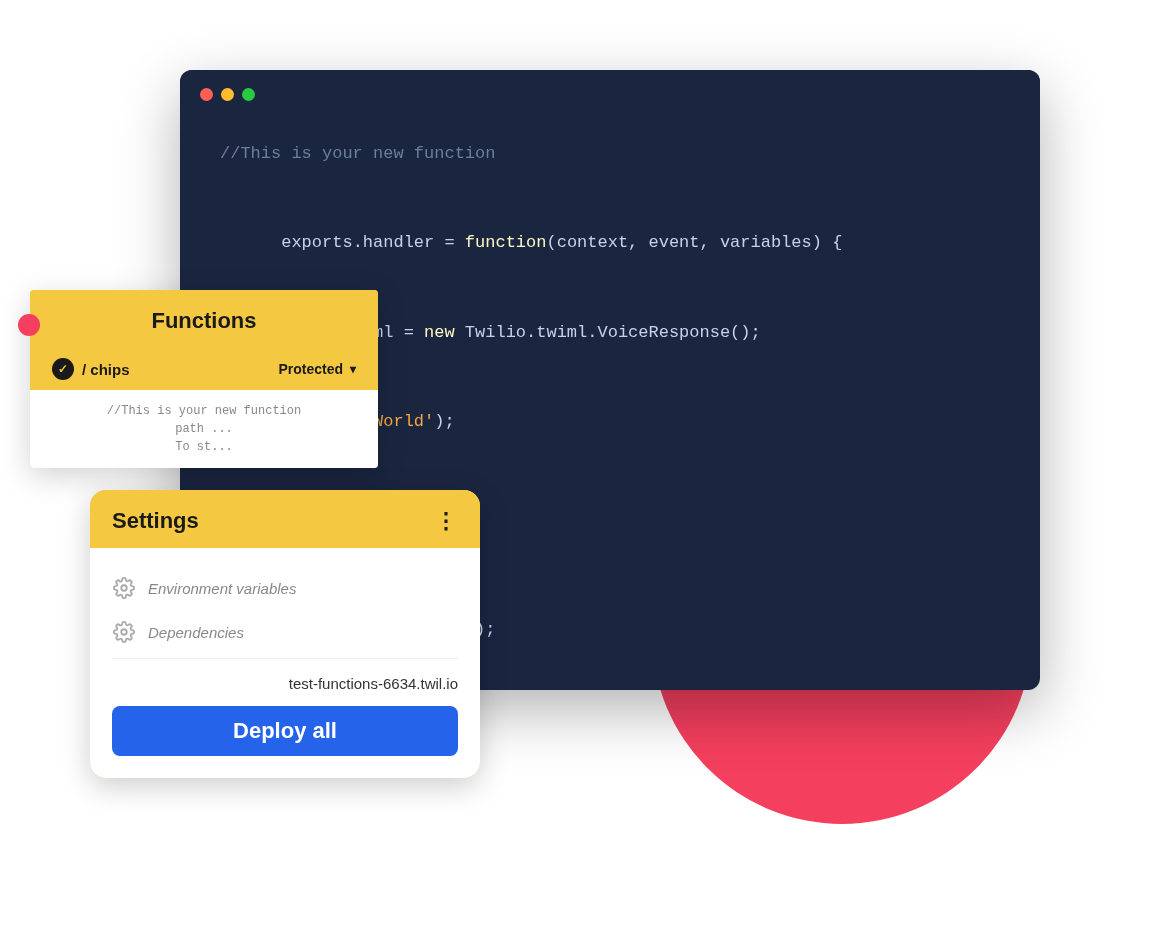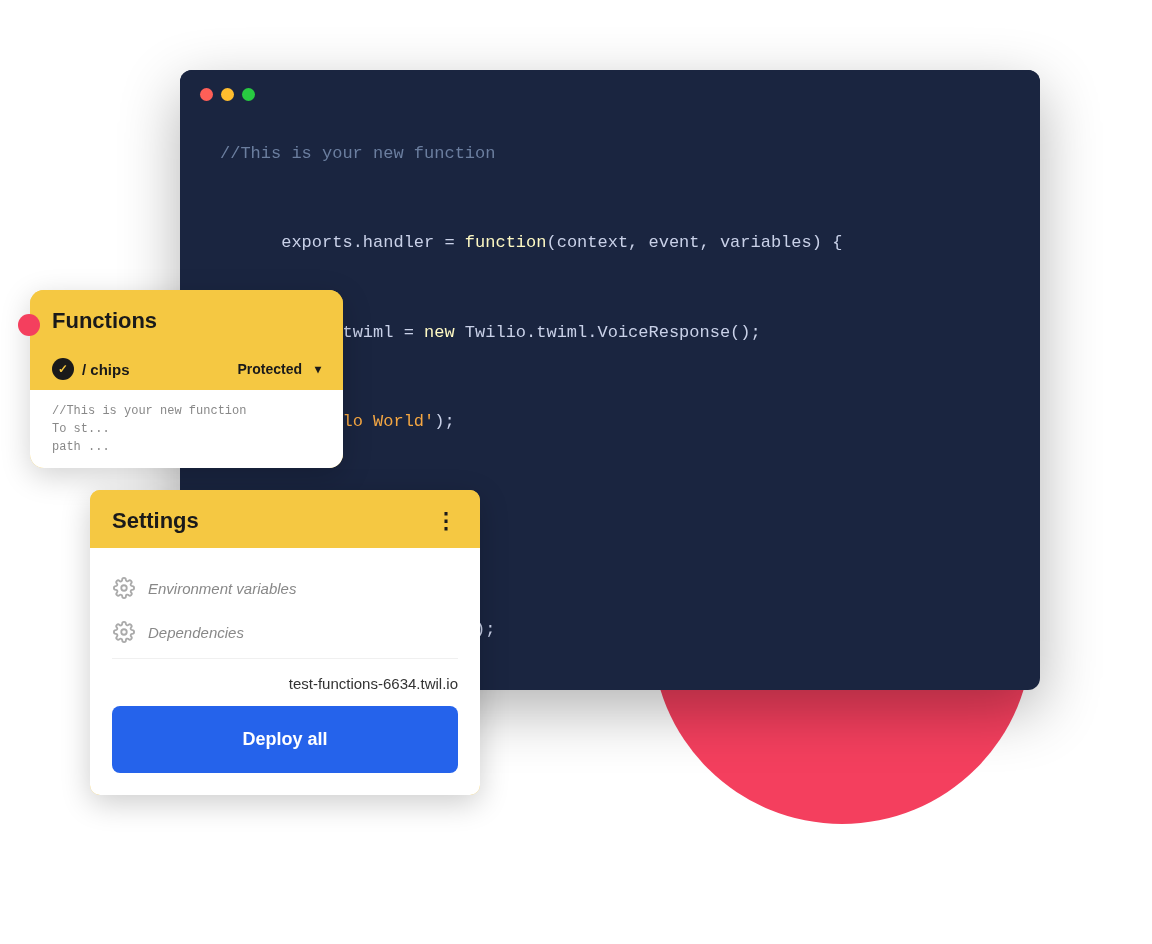--- a/index.html
+++ b/index.html
@@ -74,26 +74,27 @@
     .code-comment { color: #6b7e9f; }
     .code-keyword { color: #fef9c3; }
     .code-string { color: #f5a742; }
     .code-plain { color: #c9d1e8; text-align: center; }
 
     
     .functions-panel {
       position: absolute;
       top: 290px;
       left: 30px;
-      width: 313px;
-      background: #f5c842;
-      border-radius: 14px;
+      width: 348px;
+      background: #f5c842;
+      border-radius: 4px;
       z-index: 3;
       box-shadow: 0 8px 30px rgba(0,0,0,0.18);
       overflow: hidden;
+      text-align: center;
     }
 
     .functions-header {
       padding: 18px 22px 14px;
       background: #f5c842;
     }
 
     .functions-title {
       font-size: 22px;
       font-weight: 800;
@@ -125,21 +126,21 @@
       display: flex;
       align-items: center;
       justify-content: center;
       color: #f5c842;
       font-size: 12px;
     }
 
     .protected-badge {
       display: flex;
       align-items: center;
-      gap: 13px;
+      gap: 7px;
       font-size: 14px;
       font-weight: 600;
       color: #1a1a1a;
     }
 
     .functions-code-preview {
       background: #ffffff;
       padding: 12px 22px;
       font-family: 'Courier New', monospace;
       font-size: 12px;
@@ -147,21 +148,21 @@
       line-height: 1.5;
     }
 
     
     .settings-panel {
       position: absolute;
       top: 490px;
       left: 90px;
       width: 390px;
       background: #f5c842;
-      border-radius: 10px;
+      border-radius: 16px;
       z-index: 4;
       box-shadow: 0 8px 30px rgba(0,0,0,0.2);
       overflow: hidden;
     }
 
     .settings-header {
       display: flex;
       align-items: center;
       justify-content: space-between;
       padding: 18px 22px 14px;
@@ -223,24 +224,24 @@
       text-align: right;
       font-size: 15px;
       color: #333;
       font-weight: 500;
       padding: 12px 0 10px;
     }
 
     .deploy-button {
       display: block;
       width: 100%;
-      padding: 23px;
+      padding: 12px;
       background: #2563eb;
       color: #ffffff;
-      font-size: 18px;
+      font-size: 22px;
       font-weight: 700;
       border: none;
       border-radius: 8px;
       cursor: pointer;
       margin-top: 4px;
       margin-bottom: 4px;
       text-align: center;
     }
 
     
@@ -313,22 +314,22 @@
       <div class="check-circle">✓</div>
       <span>/ chips</span>
     </div>
     <div class="protected-badge">
       <span>Protected</span>
       <span style="font-size:12px;">▾</span>
     </div>
   </div>
   <div class="functions-code-preview">
     <div>//This is your new function</div>
+    <div>path ...</div>
     <div>To st...</div>
-    <div>path ...</div>
   </div>
 </div>
 
 <div class="settings-panel">
   <div class="settings-header">
     <span class="settings-title">Settings</span>
     <span class="settings-menu-dots">⋮</span>
   </div>
   <div class="settings-body">
     <div class="settings-item">

